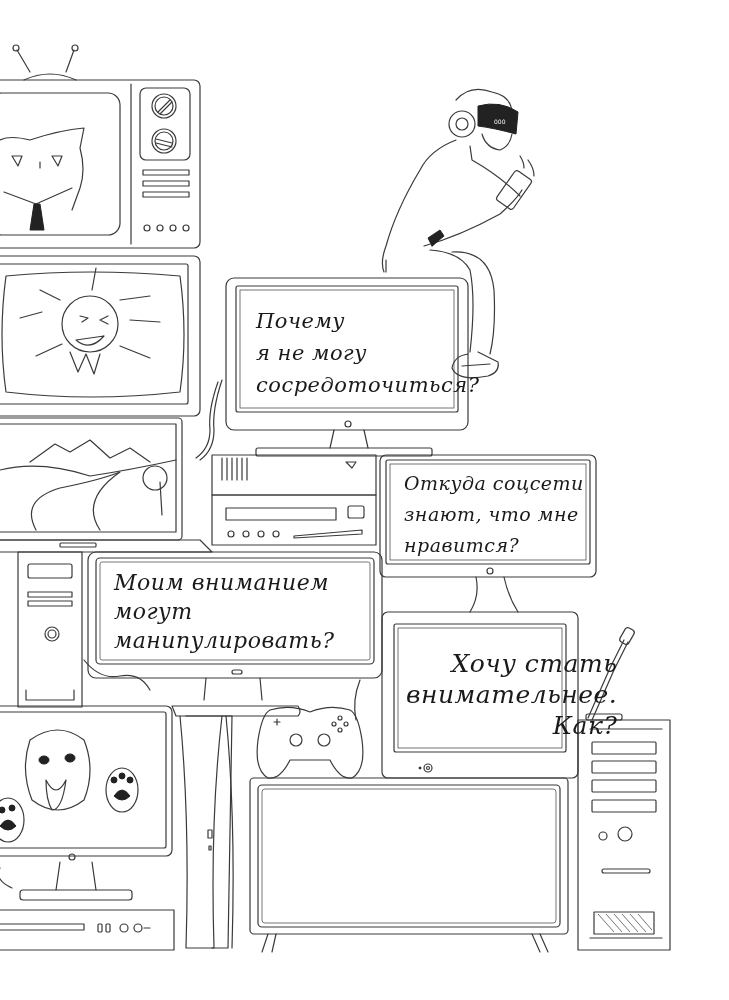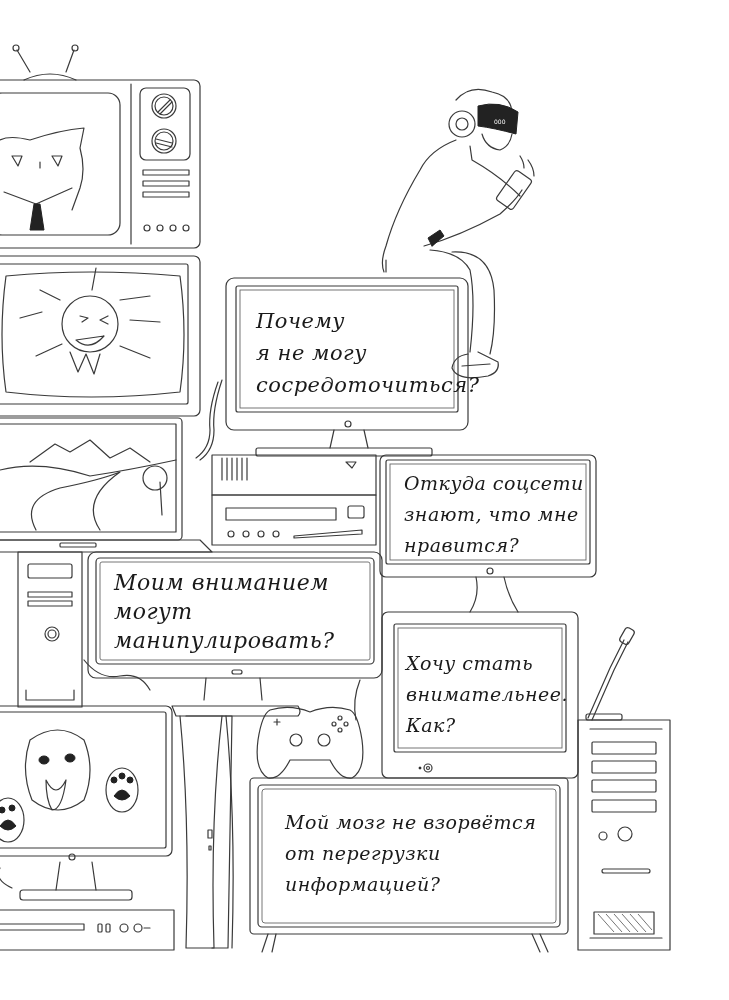--- a/index.html
+++ b/index.html
@@ -10,21 +10,21 @@
     font-family: "DejaVu Serif", serif;
     font-style: italic;
     color: #1a1a1a;
     line-height: 1.32;
     letter-spacing: 0.5px;
     white-space: pre-line;
   }
   .st-1 { left: 256px; top: 305px; font-size: 21px; line-height: 32px; }
   .st-2 { left: 404px; top: 468px; font-size: 19px; line-height: 31px; }
   .st-3 { left: 114px; top: 568px; font-size: 22px; line-height: 29px; }
-  .st-4 { left: 406px; top: 648px; font-size: 19px; line-height: 31px; }
+  .st-4 { left: 406px; top: 648px; font-size: 25px; line-height: 31px; text-align: right; }
   .st-5 { left: 285px; top: 807px; font-size: 19px; line-height: 31px; }
   svg .ln { fill: none; stroke: #3a3a3a; stroke-width: 1.2; stroke-linecap: round; stroke-linejoin: round; }
   svg .lt { fill: none; stroke: #666; stroke-width: 0.9; }
   svg .fill-dark { fill: #222; stroke: #222; }
   svg .wh { fill: #fff; stroke: #3a3a3a; stroke-width: 1.2; }
 </style>
 </head>
 <body>
 
 <div id="scene">
@@ -267,16 +267,13 @@
 нравится?</div>
 <div class="screen-text st-1">Почему
 я не могу
 сосредоточиться?</div>
 <div class="screen-text st-3">Моим вниманием
 могут
 манипулировать?</div>
 <div class="screen-text st-4">Хочу стать
 внимательнее.
 Как?</div>
-<div class="screen-text st-5">Мой мозг не взорвётся
-от перегрузки
-информацией?</div>
 </div>
 
 </body></html>

